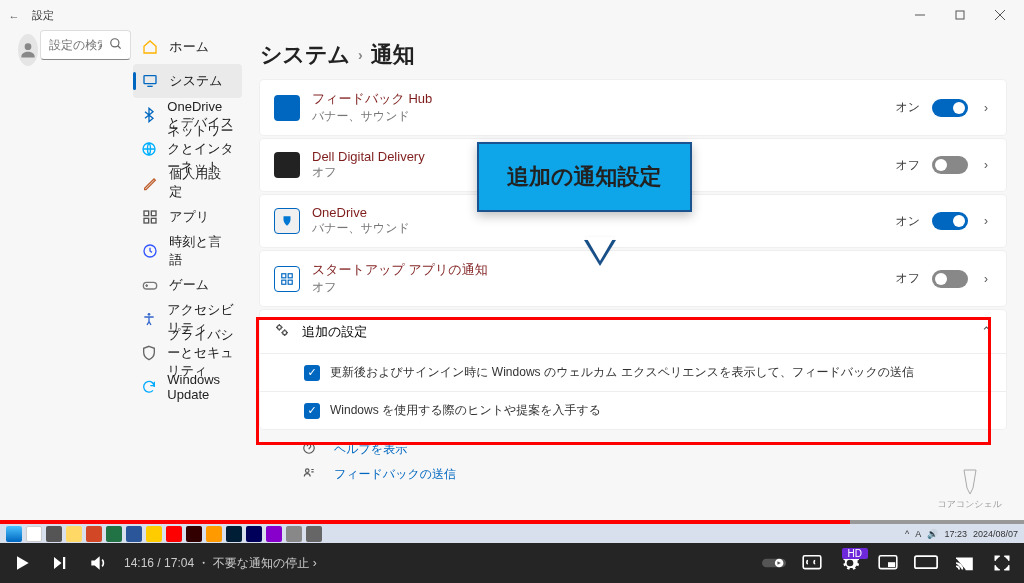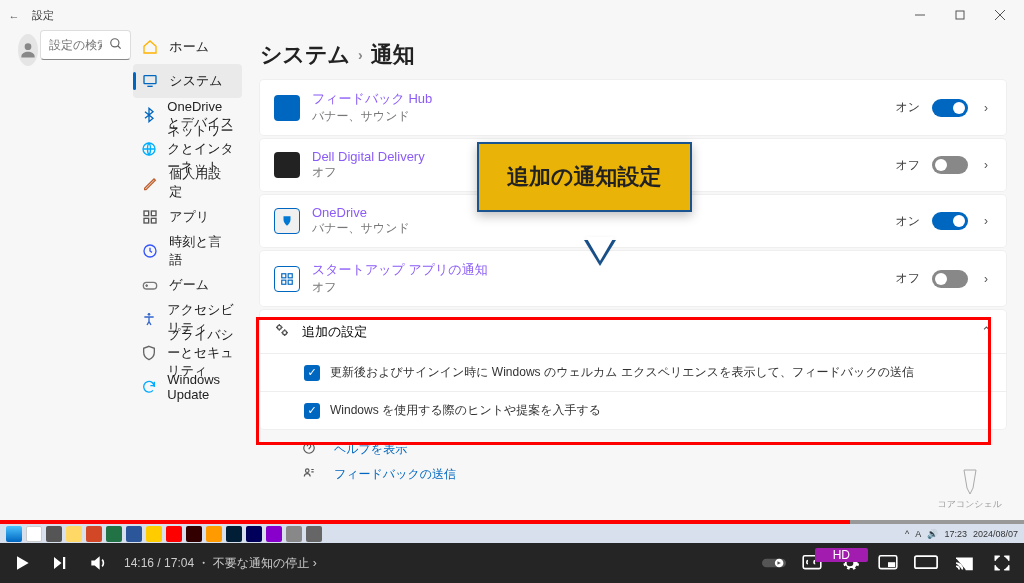--- a/index.html
+++ b/index.html
@@ -24,40 +24,40 @@
 .nav-item.active { background: #eaeaea; position: relative; }
 .nav-item.active::before { content: ""; position: absolute; left: 0; top: 8px; bottom: 8px; width: 3px; background: #0067c0; border-radius: 2px; }
 
 .main { flex: 1; padding: 10px 18px 0 10px; overflow: hidden; position: relative; }
 .breadcrumb { font-size: 22px; font-weight: 600; color: #222; margin-bottom: 10px; display: flex; align-items: center; gap: 8px; }
 .breadcrumb .sep { color: #888; font-size: 14px; }
 .card { background: #fff; border-radius: 4px; margin-bottom: 4px; box-shadow: 0 0 0 1px rgba(0,0,0,.03); }
 .app-row { display: flex; align-items: center; padding: 10px 14px; gap: 12px; }
 .app-row .app-icon { width: 26px; height: 26px; border-radius: 4px; display: flex; align-items: center; justify-content: center; font-size: 13px; color: #fff; }
 .app-row .labels { display: flex; flex-direction: column; }
-.app-row .name { font-size: 13px; color: #8b5cf6; }
+.app-row .name { font-size: 13px; color: #7f1d1d; }
 .app-row .sub { font-size: 12px; color: #777; }
 .app-row .spacer { flex: 1; }
 .app-row .state { font-size: 12px; color: #444; }
 .toggle { width: 36px; height: 18px; border-radius: 9px; position: relative; }
 .toggle.on { background: #0067c0; }
 .toggle.off { background: #888; }
 .toggle::after { content: ""; position: absolute; width: 12px; height: 12px; border-radius: 50%; background: #fff; top: 3px; }
 .toggle.on::after { right: 3px; }
 .toggle.off::after { left: 3px; }
 .chev { color: #555; font-size: 12px; padding: 0 4px; }
 
 .section-header { display: flex; align-items: center; padding: 12px 14px; gap: 12px; font-size: 13px; }
 .section-header .sicon { color: #555; }
 .section-header .expand { margin-left: auto; color: #555; }
 .check-row { display: flex; align-items: center; padding: 10px 14px 10px 44px; gap: 10px; font-size: 12px; color: #333; border-top: 1px solid #eee; }
 .checkbox { width: 16px; height: 16px; border-radius: 3px; background: #0067c0; display: flex; align-items: center; justify-content: center; color: #fff; font-size: 11px; flex-shrink: 0; }
 
 .red-box { position: absolute; border: 3px solid #ff0000; pointer-events: none; }
-.callout-box { position: absolute; border: 2px solid #1a5490; background: #eab308; padding: 18px 28px; font-size: 22px; font-weight: 700; color: #222; box-shadow: 0 4px 10px rgba(0,0,0,.25); }
+.callout-box { position: absolute; border: 2px solid #1a5490; background: #0ea5e9; padding: 18px 28px; font-size: 22px; font-weight: 700; color: #222; box-shadow: 0 4px 10px rgba(0,0,0,.25); }
 .callout-tail { position: absolute; width: 0; height: 0; border-left: 14px solid transparent; border-right: 14px solid transparent; border-top: 24px solid #fff; filter: drop-shadow(0 2px 2px rgba(0,0,0,.15)); }
 .callout-tail-border { position: absolute; width: 0; height: 0; border-left: 16px solid transparent; border-right: 16px solid transparent; border-top: 26px solid #1a5490; }
 
 .help-links { padding: 4px 0 0 42px; font-size: 12px; }
 .help-links .link { display: flex; align-items: center; gap: 18px; color: #0067c0; padding: 4px 0; }
 .help-links .link .hicon { color: #555; }
 
 .logo-mark { position: absolute; right: 22px; bottom: 72px; font-size: 9px; color: #999; text-align: center; }
 
 .progress-bar { position: absolute; left: 0; right: 0; top: 520px; height: 4px; background: #555; display: flex; }
@@ -413,21 +413,21 @@
     <div class="pbtn">
         <svg width="20" height="16" viewBox="0 0 24 20">
           <rect x="1" y="1" width="22" height="16" rx="2" fill="none" stroke="#fff" stroke-width="2"></rect>
           <path d="M7 7c-2 0-2 4 0 4M16 7c-2 0-2 4 0 4" stroke="#fff" stroke-width="2" fill="none"></path>
         </svg>
       </div>
     <div class="pbtn" style="position:relative">
         <svg width="20" height="20" viewBox="0 0 24 24" fill="#fff">
           <path d="M12 8a4 4 0 100 8 4 4 0 000-8zm9 4l2 1-1 3-2-1a8 8 0 01-2 2l1 2-3 1-1-2a8 8 0 01-3 0l-1 2-3-1 1-2a8 8 0 01-2-2l-2 1-1-3 2-1a8 8 0 010-3l-2-1 1-3 2 1a8 8 0 012-2l-1-2 3-1 1 2a8 8 0 013 0l1-2 3 1-1 2a8 8 0 012 2l2-1 1 3-2 1a8 8 0 010 3z"></path>
         </svg>
-        <span style="position:absolute;top:-3px;right:-6px;background:#a21caf;color:#fff;font-size:12px;padding:0 18px;border-radius:2px">HD</span>
+        <span style="position:absolute;top:-3px;right:-6px;background:#6d28d9;color:#fff;font-size:10px;padding:0 6px;border-radius:2px">HD</span>
       </div>
     <div class="pbtn">
         <svg width="20" height="16" viewBox="0 0 24 20">
           <rect x="1" y="1" width="22" height="16" rx="2" fill="none" stroke="#fff" stroke-width="2"></rect>
           <rect x="12" y="9" width="9" height="6" fill="#fff"></rect>
         </svg>
       </div>
     <div class="pbtn">
         <svg width="24" height="16" viewBox="0 0 28 18">
           <rect x="1" y="1" width="26" height="14" rx="2" fill="none" stroke="#fff" stroke-width="2"></rect>

